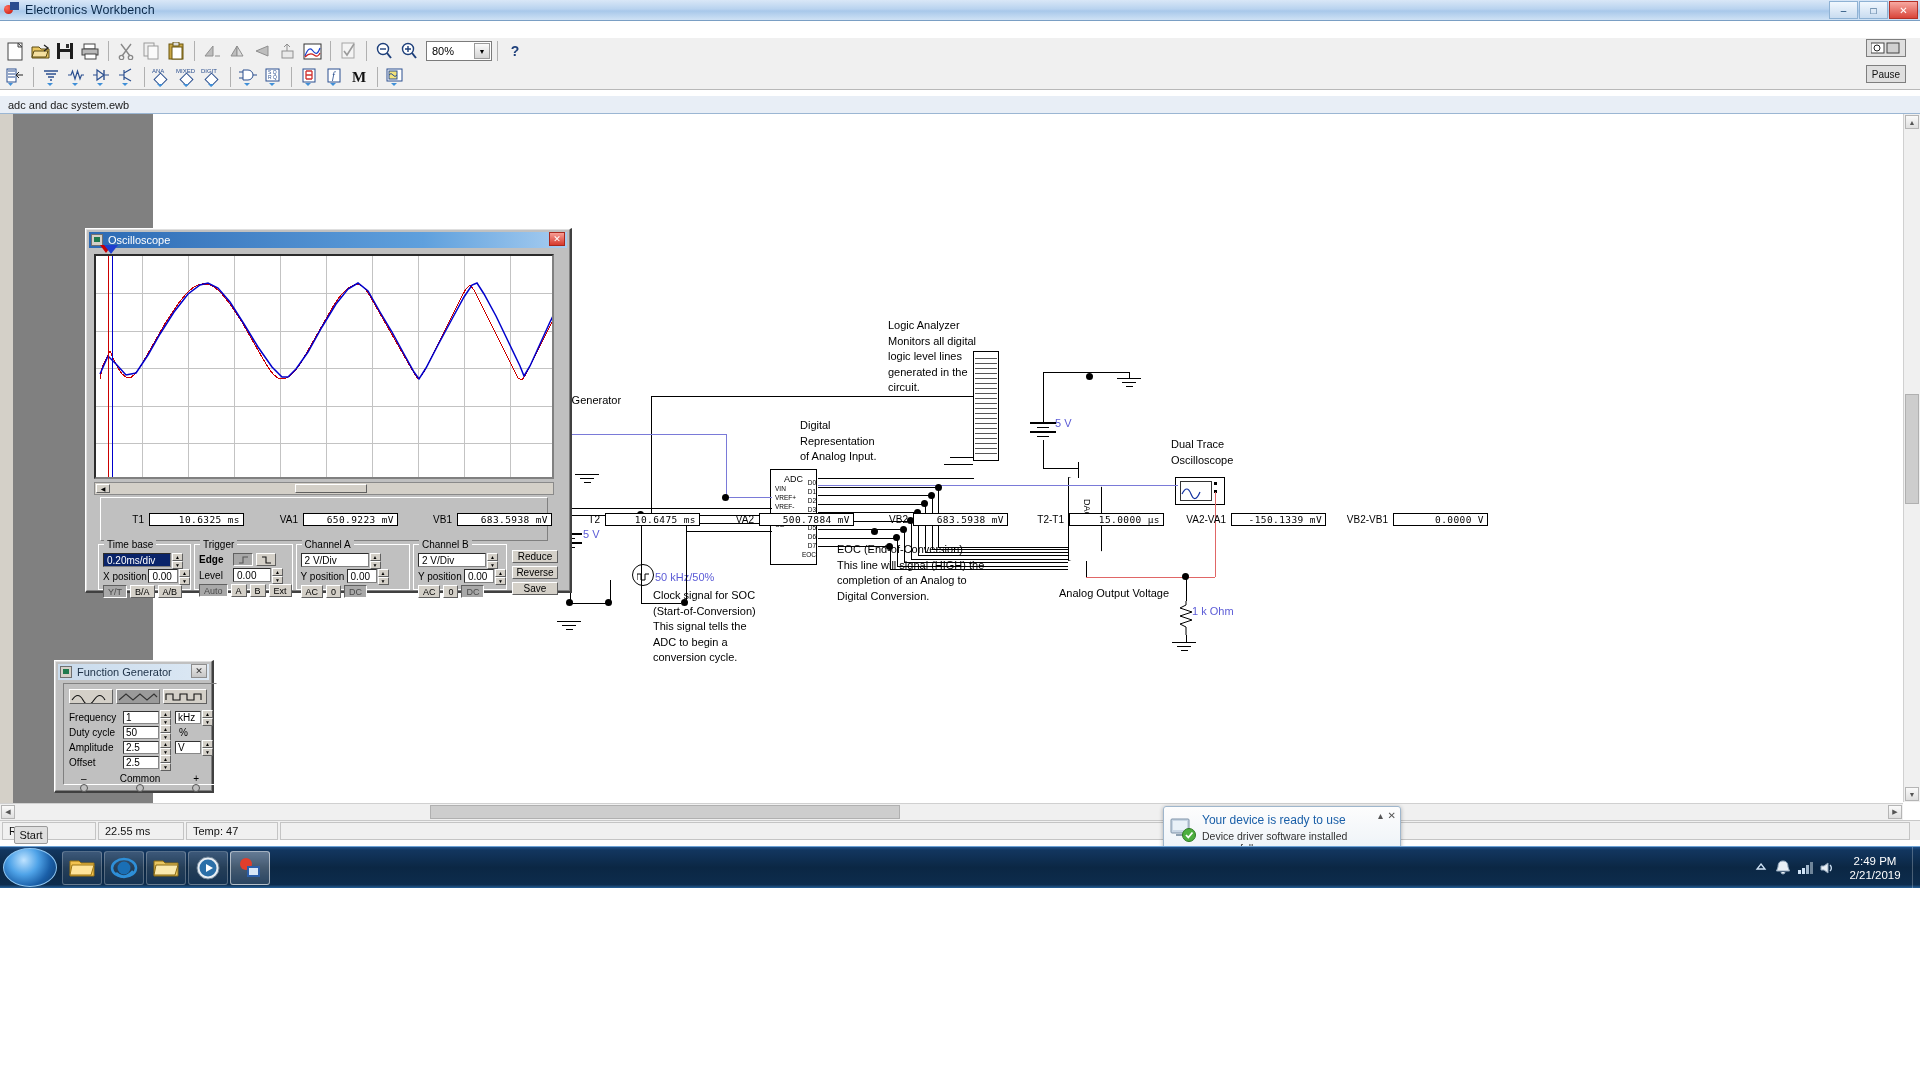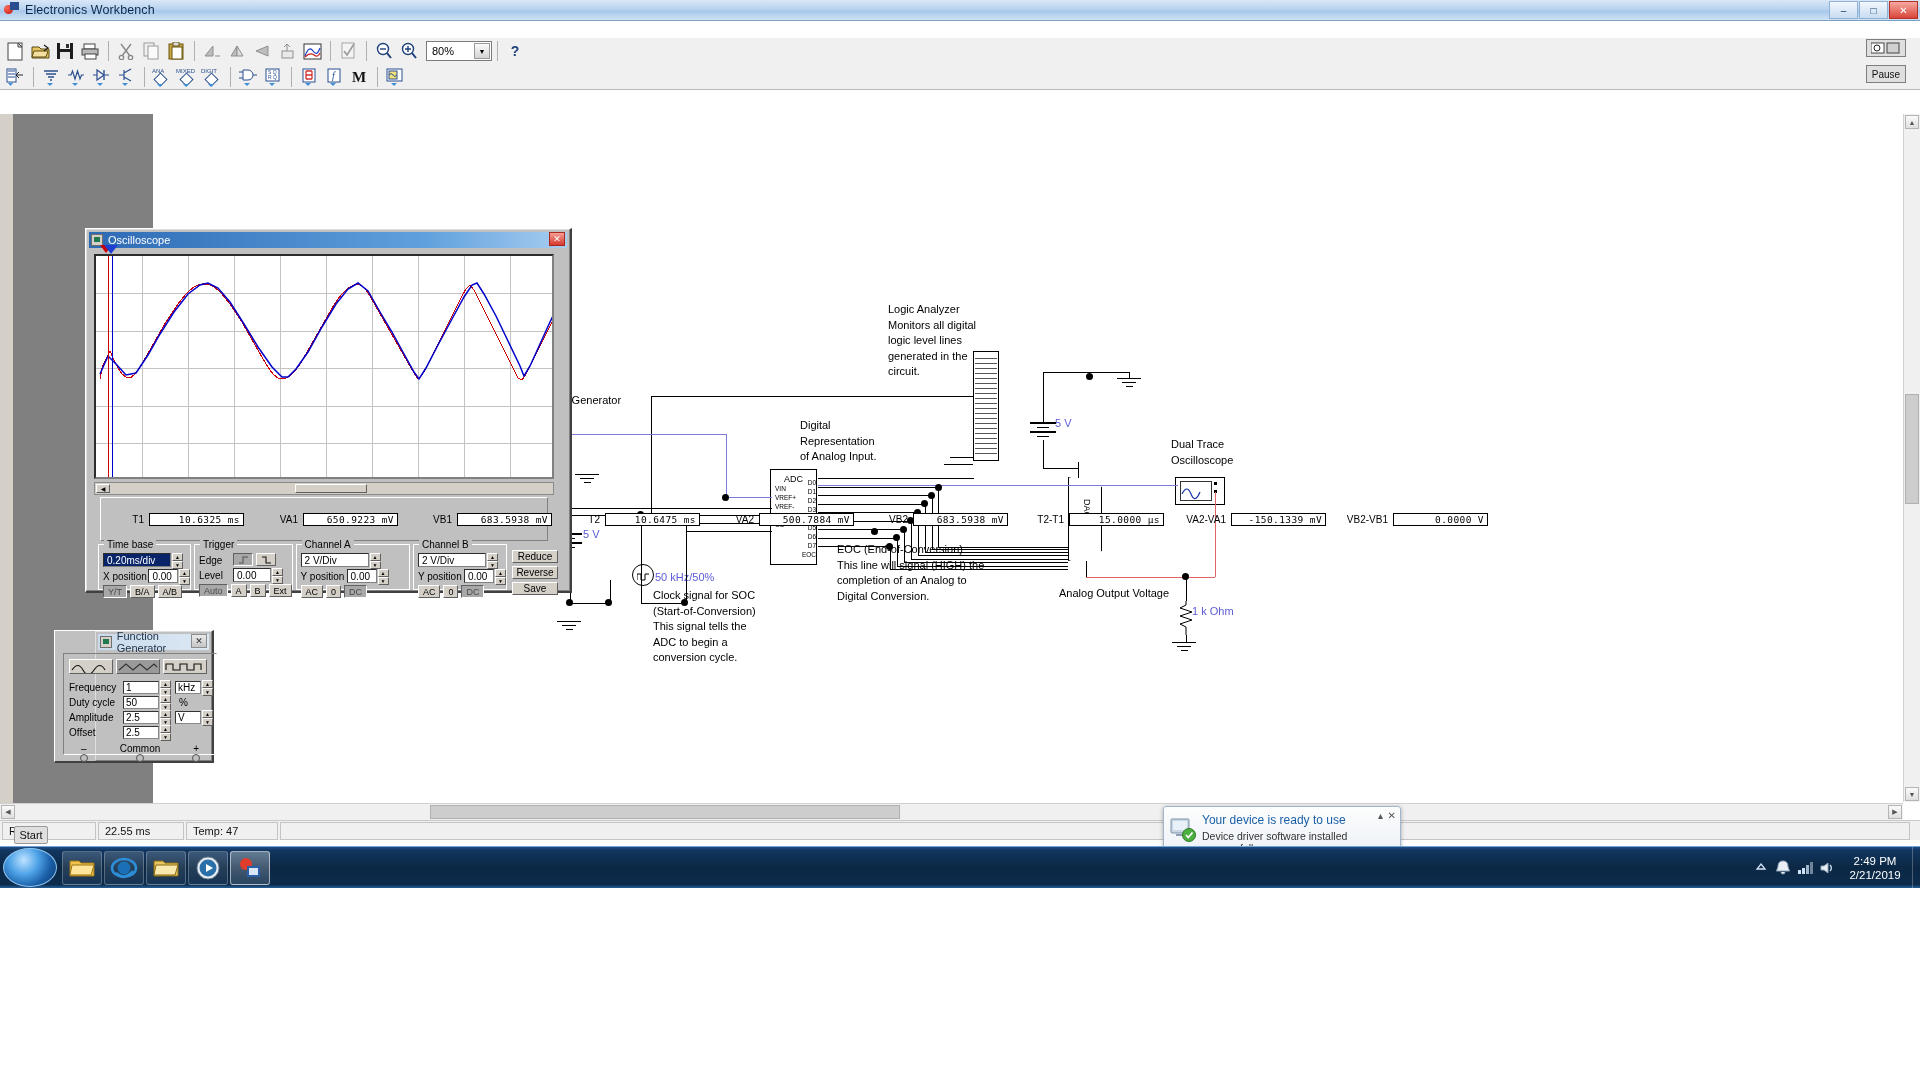--- a/index.html
+++ b/index.html
@@ -187,21 +187,21 @@
     display:flex;align-items:center;justify-content:center; padding:0 4px; color:#000;}
   .minib.down { background:#a8a8a8; border-top:1px solid #606060;border-left:1px solid #606060;
     border-right:1px solid #fff;border-bottom:1px solid #fff; color:#4a4a4a;}
   .sbtn { width:46px; height:13px; background:#d4d0c8;
     border-top:1px solid #fff;border-left:1px solid #fff;
     border-right:1px solid #606060;border-bottom:1px solid #606060;
     font-size:10px; display:flex;align-items:center;justify-content:center; color:#000; }
   .lab { font-size:10px; color:#000; }
 
   
-  #fg { left:54px; top:516px; width:160px; height:133px;padding-left:40px; }
+  #fg { left:54px; top:546px; width:160px; height:133px; }
   .fg-body { position:absolute; left:8px; top:22px; width:154px; height:102px;
      border:1px solid #808080; border-right-color:#fff; border-bottom-color:#fff;}
   .wavebtn { width:44px; height:15px; border-top:1px solid #fff;border-left:1px solid #fff;
      border-right:1px solid #606060;border-bottom:1px solid #606060; background:#d4d0c8;
      position:relative; overflow:hidden;}
   .wavebtn.active { background:#9a9a9a; }
   .fg-row { display:flex; align-items:center; height:14px; margin-bottom:1px; }
   .fg-lab { width:54px; font-size:10px; color:#000; }
   .fg-in { width:36px; height:13px; background:#fff; border:1px inset #888;
      font-size:10px; padding-left:2px; line-height:12px;}
@@ -496,28 +496,31 @@
           <path d="M5 8 q2 -3 4 0 t4 0" fill="none" stroke="#2b4f8f"></path>
           <path d="M7 16 L13 16 L10 19 Z" fill="#3f8fd8"></path>
         </svg>
       </div>
 
     <div style="position:absolute; right:14px; top:1px; width:40px; height:18px;
       background:#dfdfdf;border:1px solid #7e7e7e;display:flex;align-items:center;justify-content:center;
       font-size:10px;color:#111;">Pause</div>
   </div>
 
+  <div class="doctab">
+    <div class="lbl">adc and dac system.ewb</div>
+  </div>
 
   <div class="canvas">
     <div class="graypane"></div>
     <div class="leftrule"></div>
 
     <div class="circ">
 
-      <div class="ctext" style="left:888px; top:188px;">Logic Analyzer
+      <div class="ctext" style="left:888px; top:204px;">Logic Analyzer
 Monitors all digital
 logic level lines
 generated in the
 circuit.</div>
       <div class="ctext" style="left:800px; top:304px;">Digital
 Representation
 of Analog Input.</div>
       <div class="ctext" style="left:837px; top:428px;">EOC (End-of-Conversion)
 This line will signal (HIGH) the
 completion of an Analog to
@@ -818,21 +821,21 @@
             </div>
             <div style="display:flex;gap:3px;margin:2px 0 0 4px;">
               <div class="minib down">Y/T</div>
               <div class="minib">B/A</div>
               <div class="minib">A/B</div>
             </div>
           </div>
 
           <div class="grp" style="width:100px;">
             <div class="grp-t">Trigger</div>
-            <div style="display:flex;align-items:flex-end;margin:8px 0 0 4px;">
+            <div style="display:flex;align-items:center;margin:8px 0 0 4px;font-weight:bold;">
               <div class="lab" style="width:34px;">Edge</div>
               <div class="minib down" style="width:20px;">
                 <svg width="12" height="8">
                     <path d="M1 7 L5 7 L5 1 L11 1" fill="none" stroke="#555" stroke-width="1.1"></path>
                   </svg>
                 </div>
               <div class="minib" style="width:20px;margin-left:3px;">
                 <svg width="12" height="8">
                     <path d="M1 1 L5 1 L5 7 L11 7" fill="none" stroke="#111" stroke-width="1.1"></path>
                   </svg>

